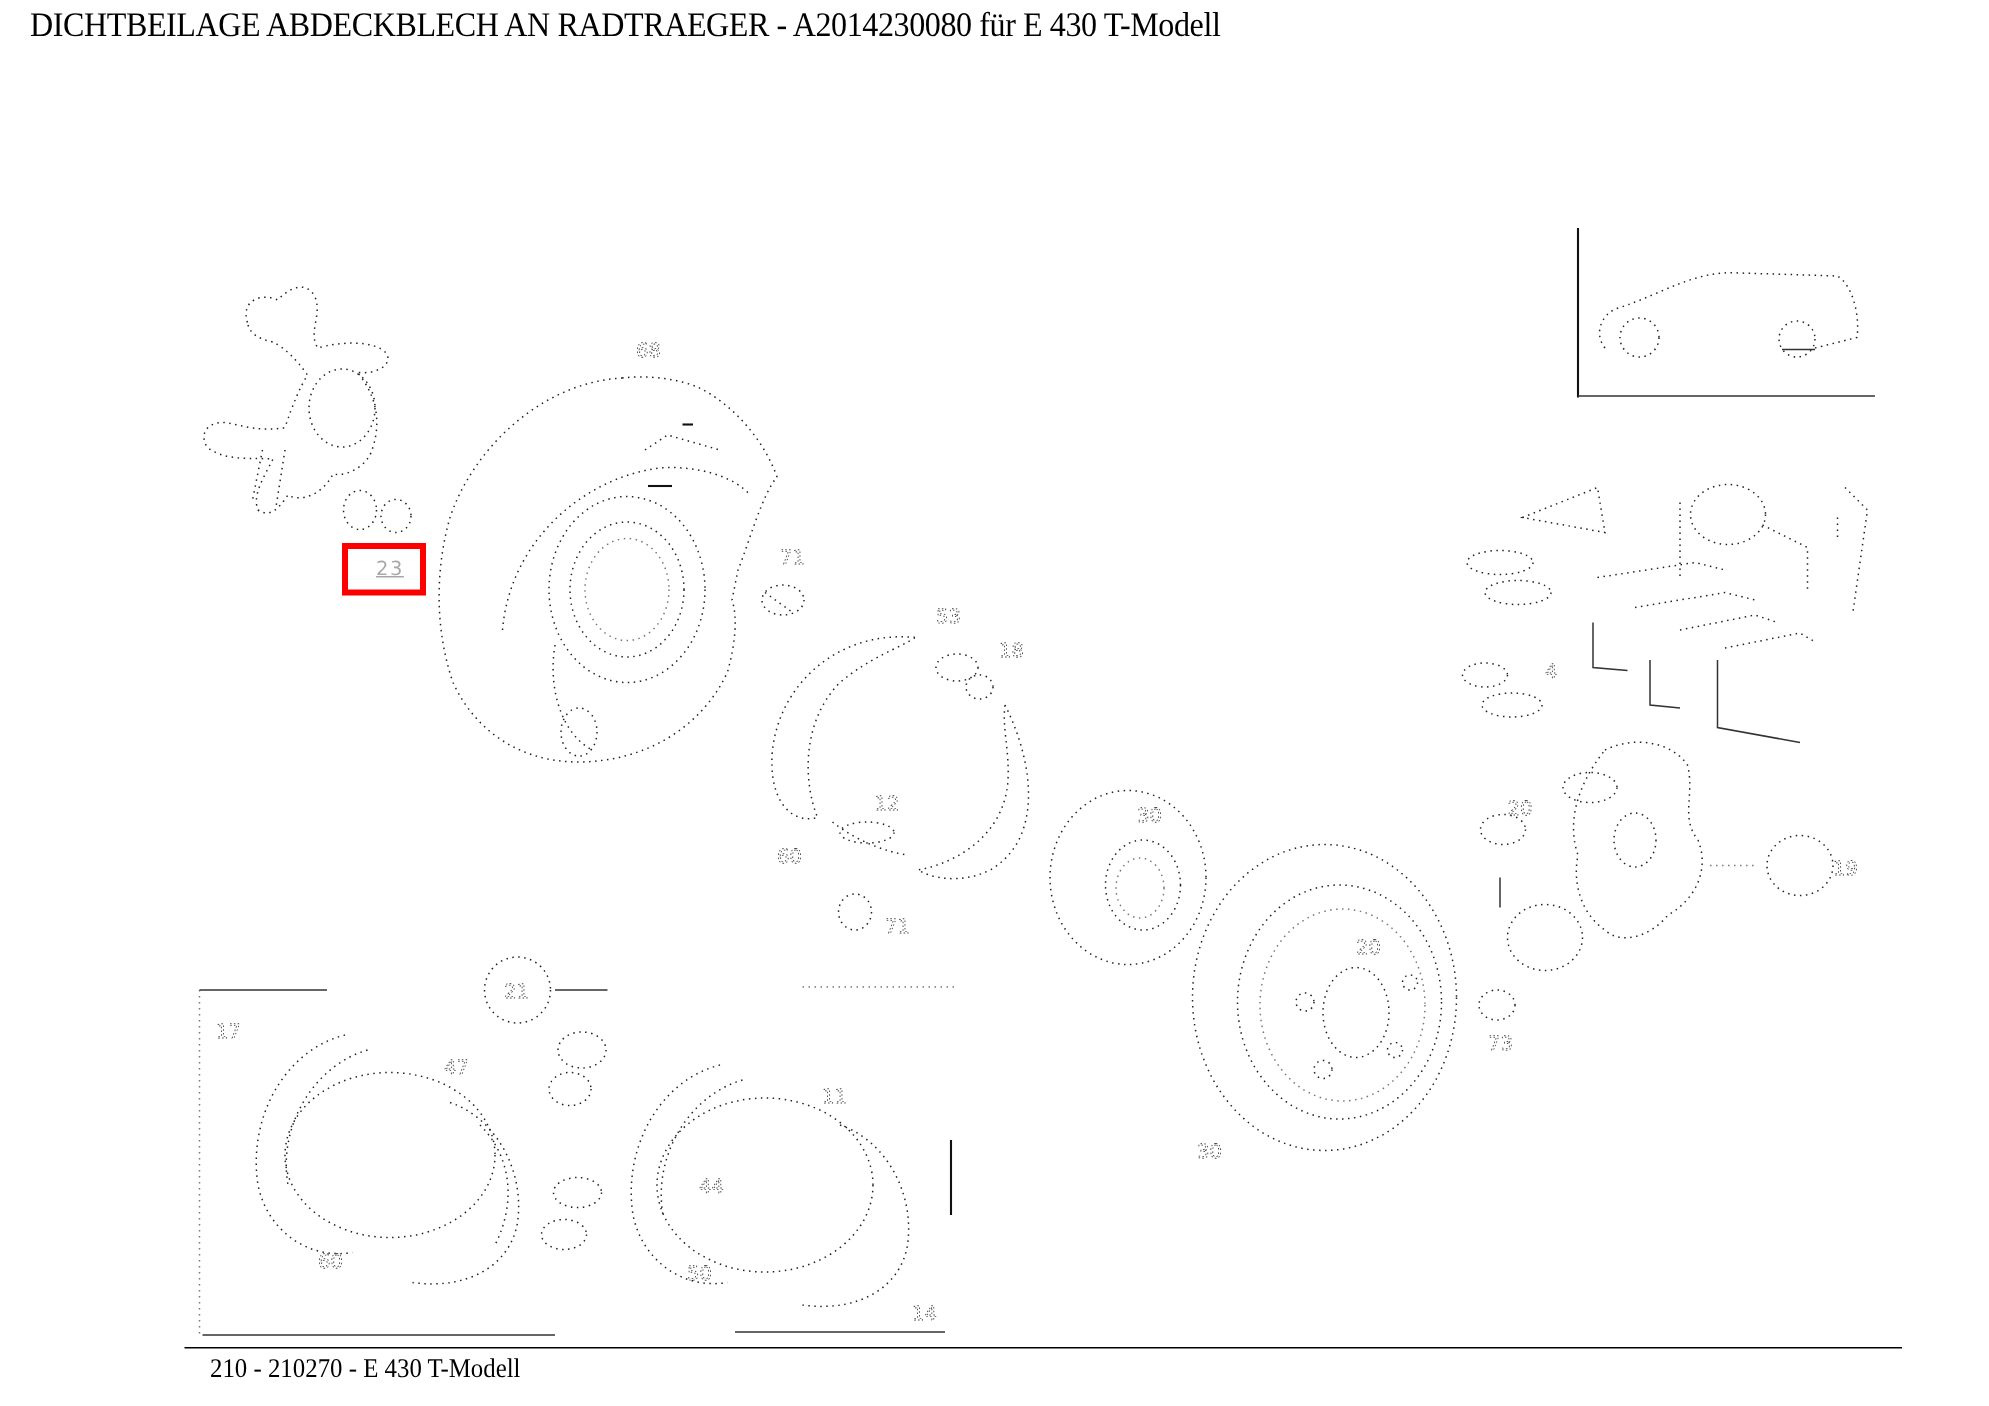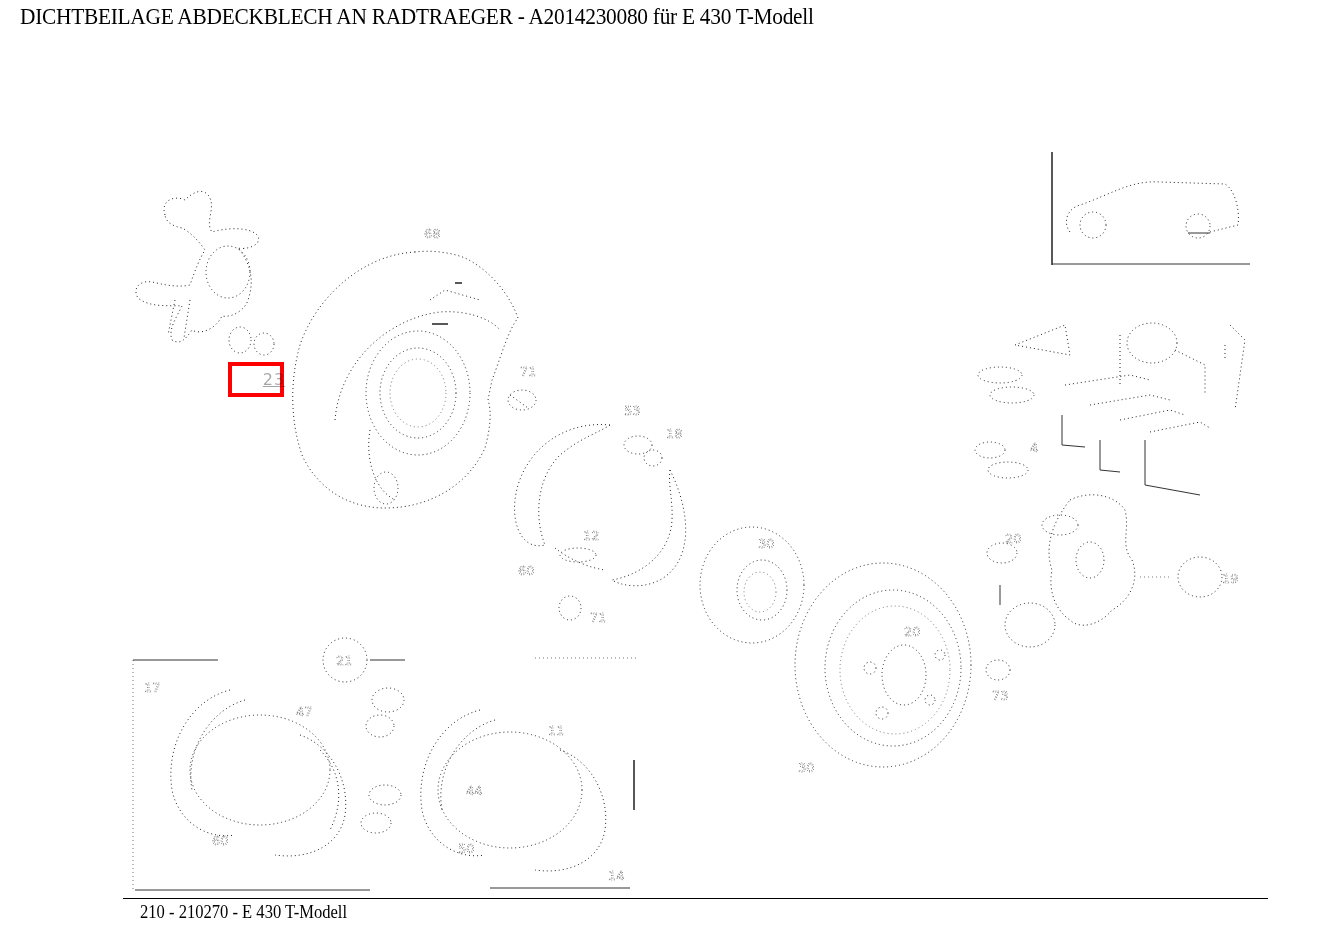--- a/index.html
+++ b/index.html
@@ -49,24 +49,24 @@
       position: absolute;
       left: 228px;
       top: 362px;
       width: 48px;
       height: 27px;
       border: 4px solid #ff0000;
       box-sizing: content-box;
     }
     .highlight-label {
       position: absolute;
-      left: 18px; top: 0; width: 100%; height: 100%;
+      left: 4px; top: 0; width: 100%; height: 100%;
       display: flex; align-items: center; justify-content: center;
       font-family: "DejaVu Sans", sans-serif;
-      font-size: 16px;
+      font-size: 13px;
       color: rgba(0,0,0,0.35);
       letter-spacing: 1px;
       text-decoration: underline;
     }
     .footer-rule {
       position: absolute;
       left: 123px;
       top: 898px;
       width: 1145px;
       height: 0;

